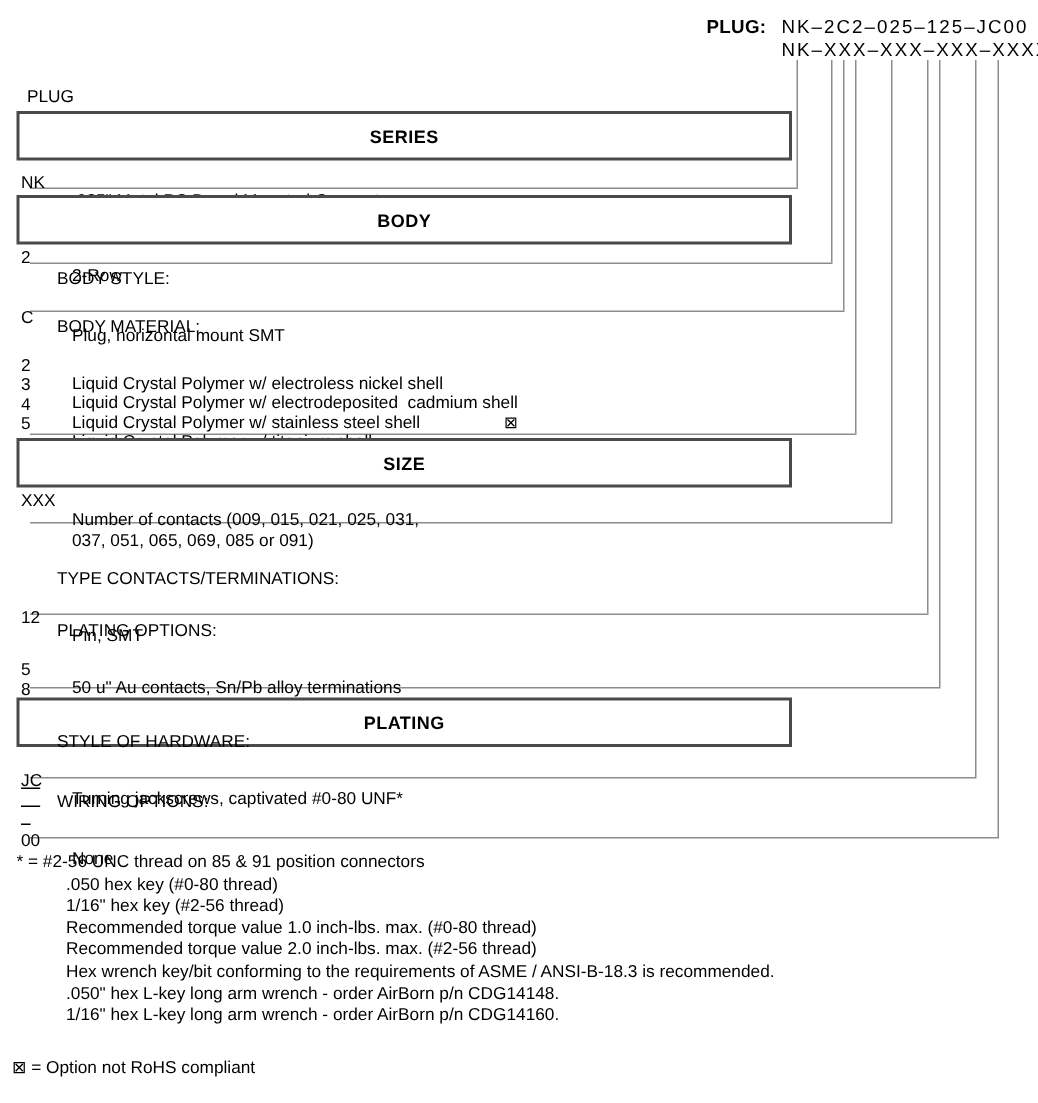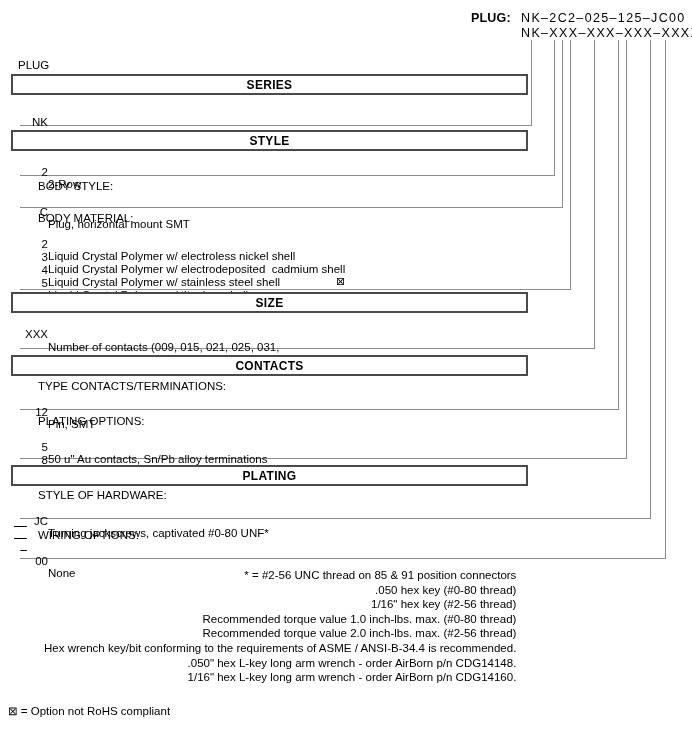--- a/index.html
+++ b/index.html
@@ -53,35 +53,35 @@
   .elbow {
     position: absolute;
     height: 1px;
     background: #8c8c8c;
   }
 
   
   .sheet {
     position: absolute;
     left: 0; top: 0;
-    width: 692px; height: 735px; text-align: right;
+    width: 692px; height: 735px;
   }
 
   .plug-word {
     position: absolute;
     left: 18px;
     top: 59px;
     font-size: 11.5px;
   }
 
   
   .title-box {
     position: absolute;
     left: 11px;
-    height: 21px;
+    height: 33px;
     border: 2px solid #4a4a4a;
     background: #ffffff;
     box-sizing: border-box;
     display: flex;
     align-items: center;
     justify-content: center;
   }
   .title-box span {
     font-size: 12px;
     font-weight: bold;
@@ -176,21 +176,21 @@
 
   <div class="title-box" style="top:74px; width:517px;">
     <span>SERIES</span>
   </div>
   <div class="row" style="left:14px; top:104px;">
     <span class="code">NK</span>
     <span class="desc">.025" Metal PC Board Mounted Connector</span>
   </div>
 
   <div class="title-box" style="top:130px; width:517px;">
-    <span>STYLE</span>
+    <span>BODY</span>
   </div>
   <div class="row" style="left:14px; top:154px;">
     <span class="code">2</span>
     <span class="desc">2-Row</span>
   </div>
 
   <div class="grp-label" style="top:180px;">BODY STYLE:</div>
   <div class="row" style="left:14px; top:194px;">
     <span class="code">C</span>
     <span class="desc">Plug, horizontal mount SMT</span>
@@ -217,23 +217,20 @@
 
   <div class="title-box" style="top:292px; width:517px;">
     <span>SIZE</span>
   </div>
   <div class="row" style="left:14px; top:316px;">
     <span class="code">XXX</span>
     <span class="desc" style="line-height:14px;">Number of contacts (009, 015, 021, 025, 031,
 037, 051, 065, 069, 085 or 091)</span>
   </div>
 
-  <div class="title-box" style="top:355px; width:517px;">
-    <span>CONTACTS</span>
-  </div>
   <div class="grp-label" style="top:380px;">TYPE CONTACTS/TERMINATIONS:</div>
   <div class="row" style="left:14px; top:394px;">
     <span class="code">12</span>
     <span class="desc">Pin, SMT</span>
   </div>
 
   <div class="grp-label" style="top:415px;">PLATING OPTIONS:</div>
   <div class="row" style="left:14px; top:429px;">
     <span class="code">5</span>
     <span class="desc">50 u" Au contacts, Sn/Pb alloy terminations</span>
@@ -258,20 +255,20 @@
     <span class="code">00</span>
     <span class="desc">None</span>
   </div>
 
   <div class="footnotes">
     <div class="fn-line fn-first">* = #2-56 UNC thread on 85 &amp; 91 position connectors</div>
     <div class="fn-line fn-ind">.050 hex key (#0-80 thread)</div>
     <div class="fn-line fn-ind">1/16" hex key (#2-56 thread)</div>
     <div class="fn-line fn-ind">Recommended torque value 1.0 inch-lbs. max. (#0-80 thread)</div>
     <div class="fn-line fn-ind">Recommended torque value 2.0 inch-lbs. max. (#2-56 thread)</div>
-    <div class="fn-line fn-ind">Hex wrench key/bit conforming to the requirements of ASME / ANSI-B-34.4 is recommended.</div>
+    <div class="fn-line fn-ind">Hex wrench key/bit conforming to the requirements of ASME / ANSI-B-18.3 is recommended.</div>
     <div class="fn-line fn-ind">.050" hex L-key long arm wrench - order AirBorn p/n CDG14148.</div>
     <div class="fn-line fn-ind">1/16" hex L-key long arm wrench - order AirBorn p/n CDG14160.</div>
   </div>
 
   <div class="rohs-legend">⊠ = Option not RoHS compliant</div>
 
 </div>
 
 </body></html>

